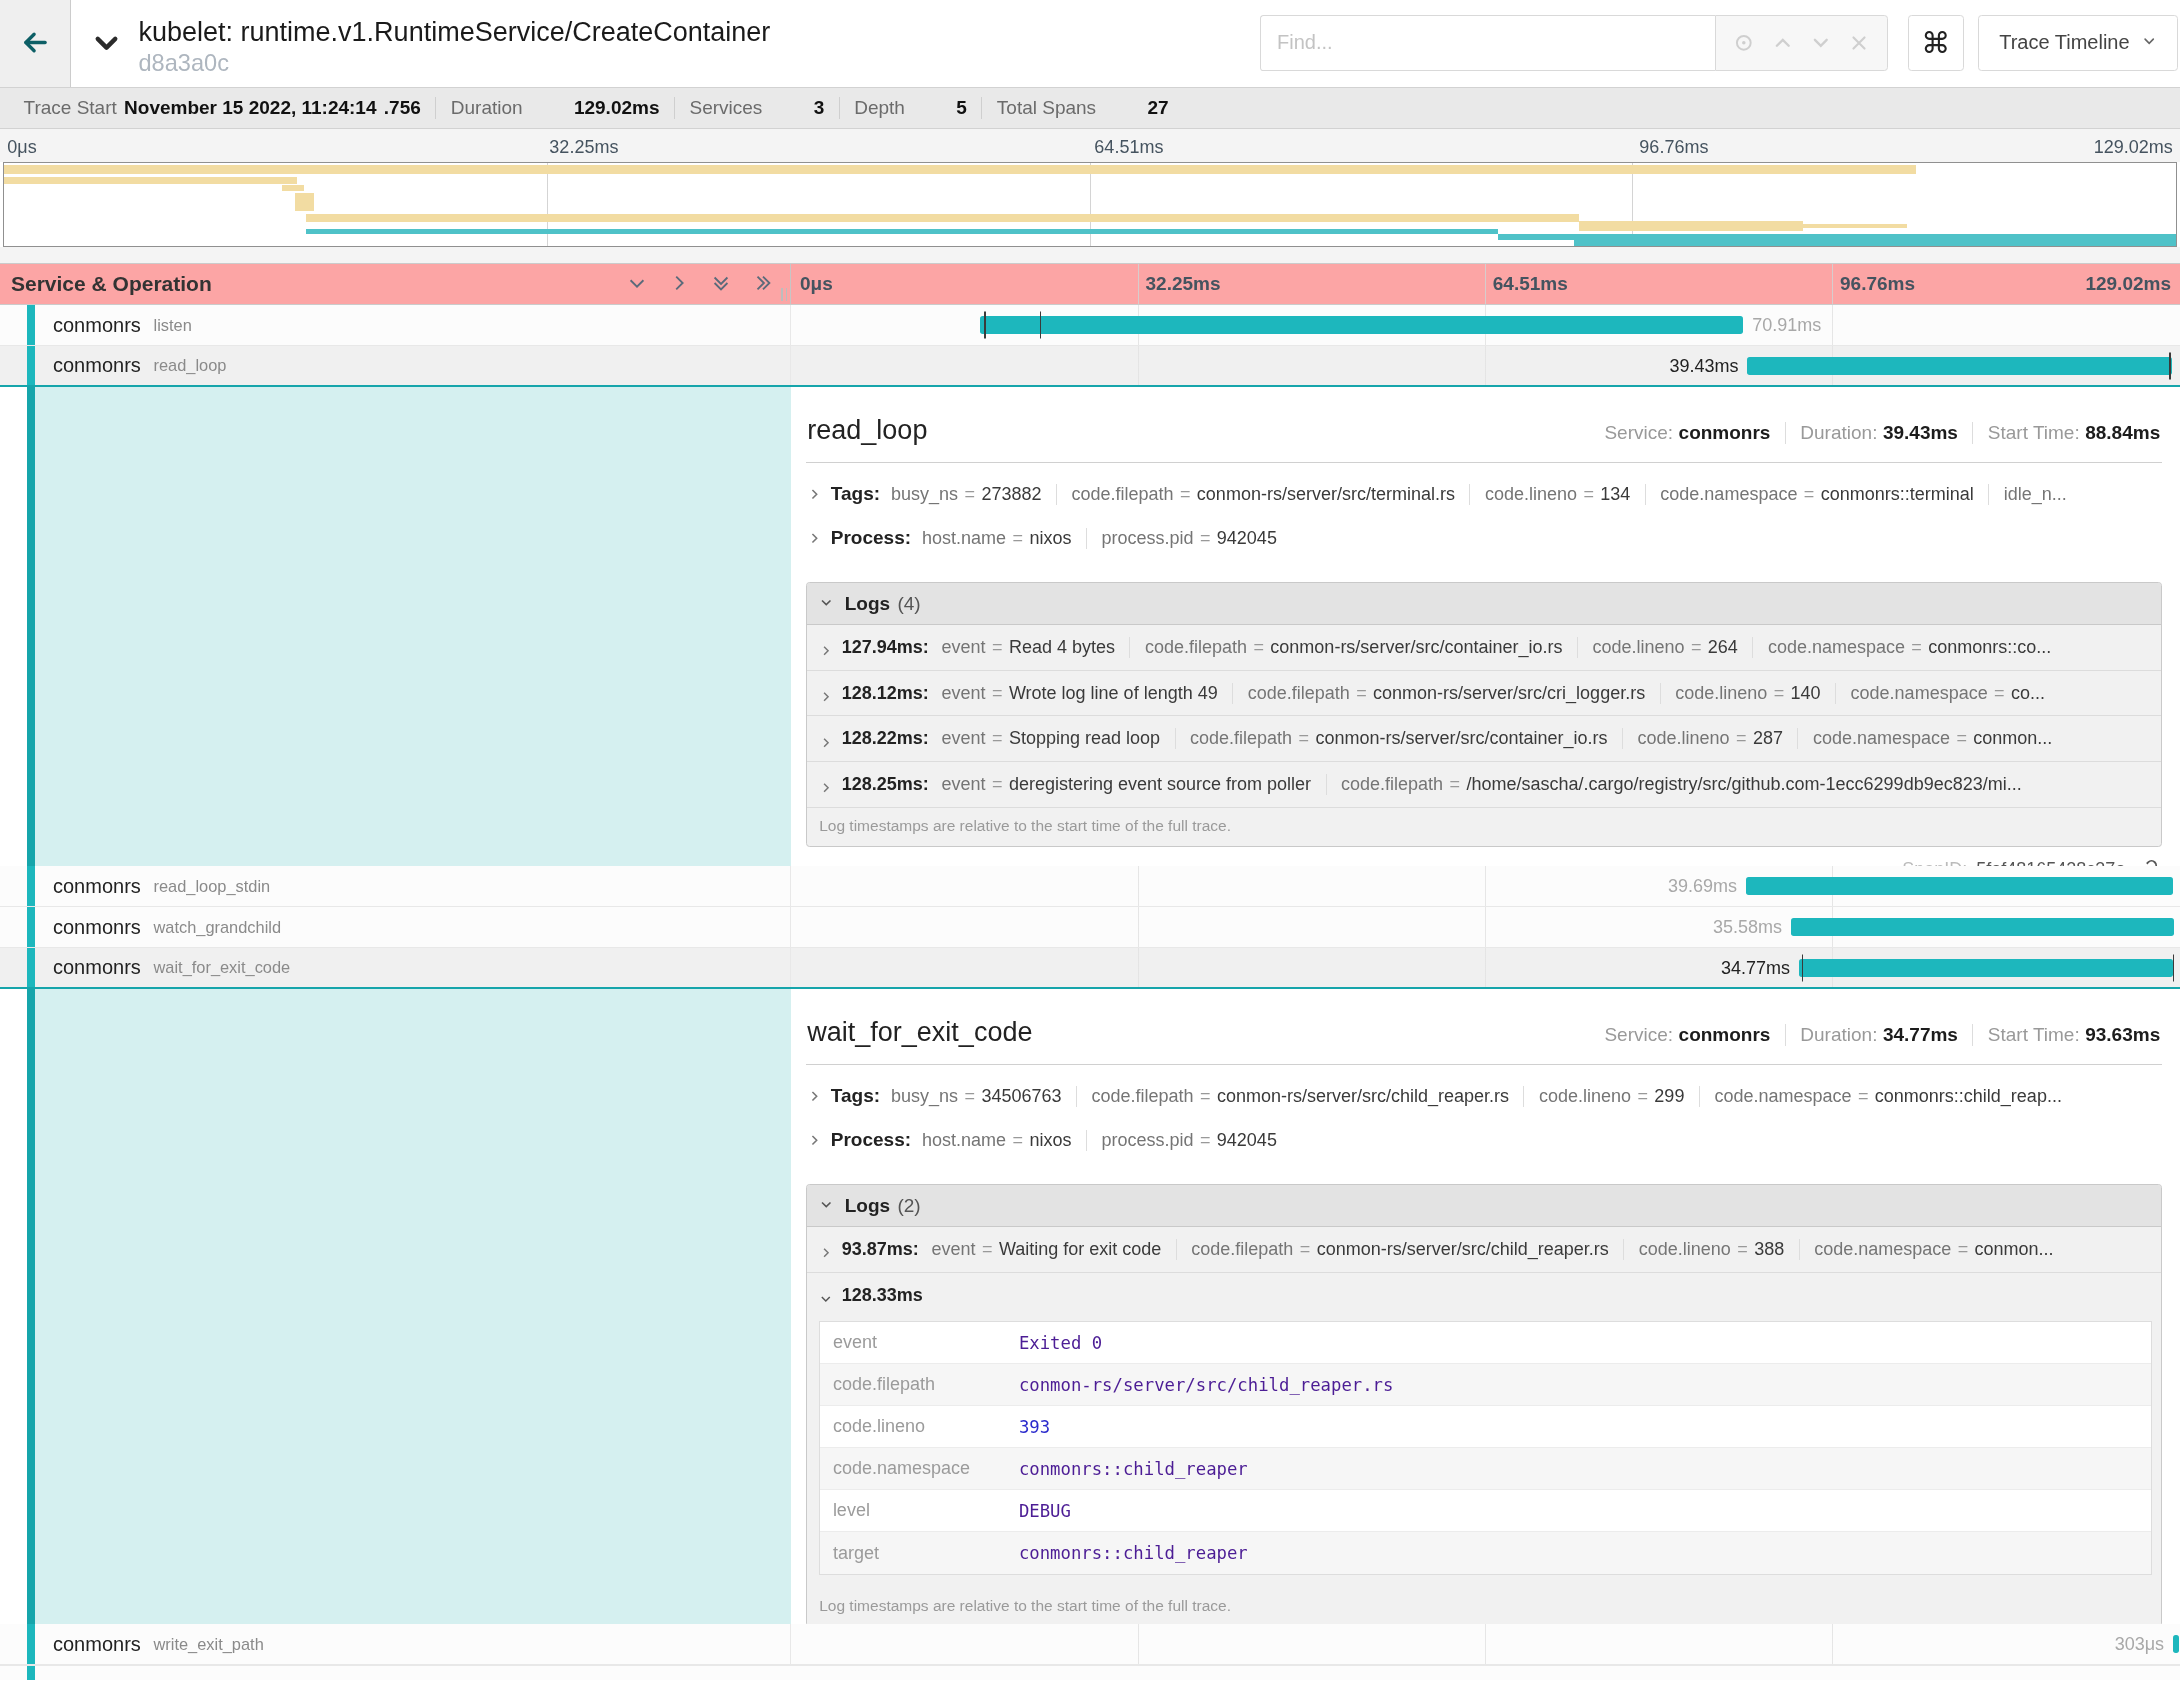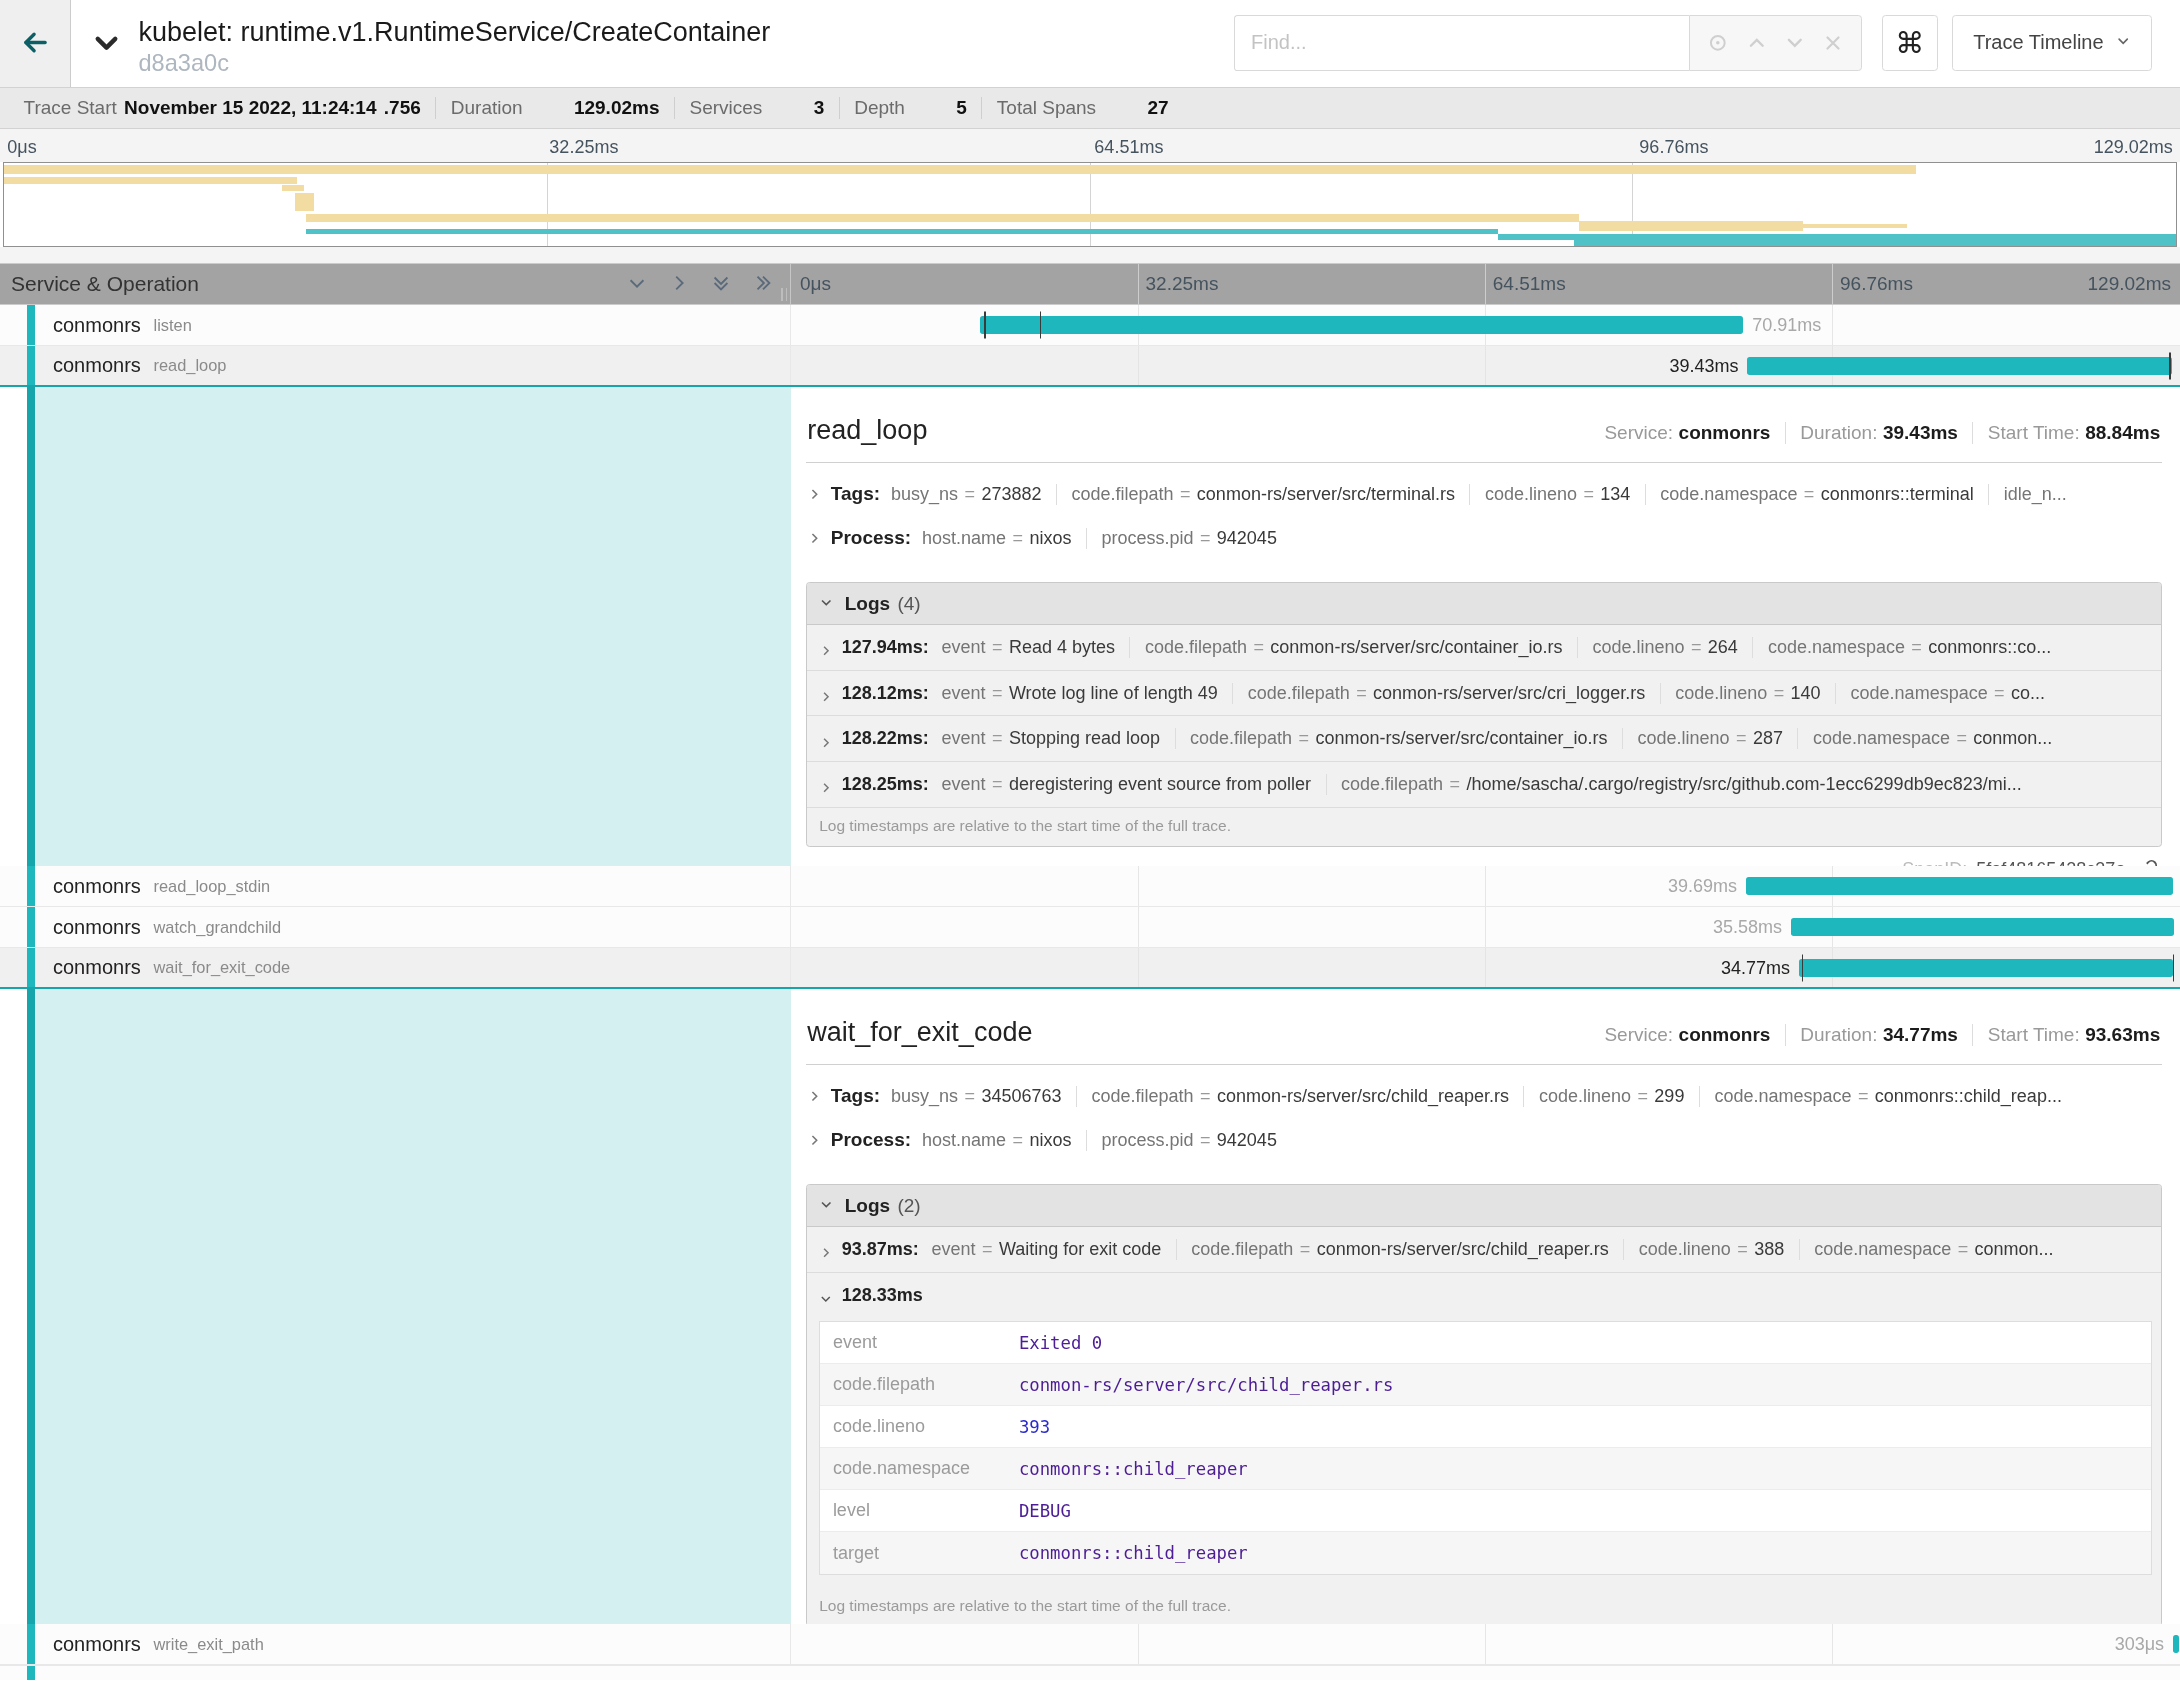--- a/index.html
+++ b/index.html
@@ -7,21 +7,21 @@
   body { font-family: "Liberation Sans", sans-serif; color:#222; }
   .page { position:relative; width:2180px; height:1683px; overflow:hidden; background:#fff; }
 
   
   .topbar { height:87px; display:flex; align-items:center; background:#fff; position:relative; }
   .back-btn { width:71px; height:87px; background:#efefef; border-right:0.9px solid #ccc; display:flex; align-items:center; justify-content:center; cursor:pointer; }
   .trace-collapse { margin-left:18px; display:flex; align-items:center; cursor:pointer; }
   .titles { margin-left:14.5px; line-height:1.1;margin-top:8px; }
   .page-title { font-size:27px; font-weight:500; color:#1a1a1a; }
   .trace-id { font-size:23.6px; color:#aeb6bf; margin-top:3.6px; }
-  .top-right { position:absolute; right:28px; top:14.5px; display:flex; align-items:flex-end; height:56px; }
+  .top-right { position:absolute; right:2px; top:14.5px; display:flex; align-items:flex-end; height:56px; }
   .find-wrap { display:flex; height:56px; }
   .find-input { width:455px; height:56px; border:0.9px solid #d9d9d9; border-right:none; border-radius:3.6px 0 0 3.6px; padding:0 16.4px; font-size:20px; color:#444; outline:none; background:#fff; font-family:"Liberation Sans",sans-serif;}
   .find-input::placeholder { color:#c3c3c3; }
   .find-tools { width:173px; height:56px; background:#f7f7f7; border:0.9px solid #d9d9d9; border-radius:0 3.6px 3.6px 0; display:flex; align-items:center; justify-content:space-around; padding:0 9px; }
   .find-tools svg { display:block; }
   .cmd-btn { width:56px; height:56px; margin-left:20px; border:0.9px solid #d9d9d9; border-radius:3.6px; background:#fff; font-size:29px; color:#222; display:flex; align-items:center; justify-content:center; cursor:pointer; }
   .tt-btn { height:56px; margin-left:14.5px; border:0.9px solid #d9d9d9; border-radius:3.6px; background:#fff; padding:0 20px; display:flex; align-items:center; font-size:20px; color:#444; cursor:pointer; white-space:nowrap; }
   .tt-btn svg { margin-left:11px; }
 
   
@@ -37,21 +37,21 @@
   .mm-canvas { height:85px; margin:0 2.7px; border:0.9px solid #909090; position:relative; background:
       linear-gradient(#cfcfcf,#cfcfcf) no-repeat 25% 0/0.9px 100%,
       linear-gradient(#cfcfcf,#cfcfcf) no-repeat 50% 0/0.9px 100%,
       linear-gradient(#cfcfcf,#cfcfcf) no-repeat 75% 0/0.9px 100%,#fff; }
   .mm-bar { position:absolute; }
   .mm-beige { background:#f2dca2; }
   .mm-teal { background:#4fc2c8; }
   .mm-gap { height:16.4px; background:#f4f4f4; }
 
   
-  .section-header { height:42px; display:flex; border-top:0.9px solid #cbcbcb; border-bottom:0.9px solid #cbcbcb; background:#a3a3a3; }
+  .section-header { height:42px; display:flex; border-top:0.9px solid #cbcbcb; border-bottom:0.9px solid #cbcbcb; background:#fca5a5;font-weight:bold; }
   .sh-left { width:791px; position:relative; display:flex; align-items:center; padding-left:11px; border-right:0.9px solid #c6c6c6; }
   .sh-title { font-size:21px; color:#333; }
   .sh-icons { margin-left:auto; margin-right:16.4px; display:flex; align-items:center; gap:20px; }
   .sh-icons svg { cursor:pointer; }
   .grip { position:absolute; right:2.7px; bottom:3.6px; display:flex; gap:2.7px; }
   .grip i { display:block; width:1.8px; height:12.7px; background:#bdbdbd; }
   .sh-right { flex:1; position:relative; font-size:19px; color:#45535f; background:
       linear-gradient(#d2d2d2,#d2d2d2) no-repeat 25% 0/0.9px 100%,
       linear-gradient(#d2d2d2,#d2d2d2) no-repeat 50% 0/0.9px 100%,
       linear-gradient(#d2d2d2,#d2d2d2) no-repeat 75% 0/0.9px 100%; }

